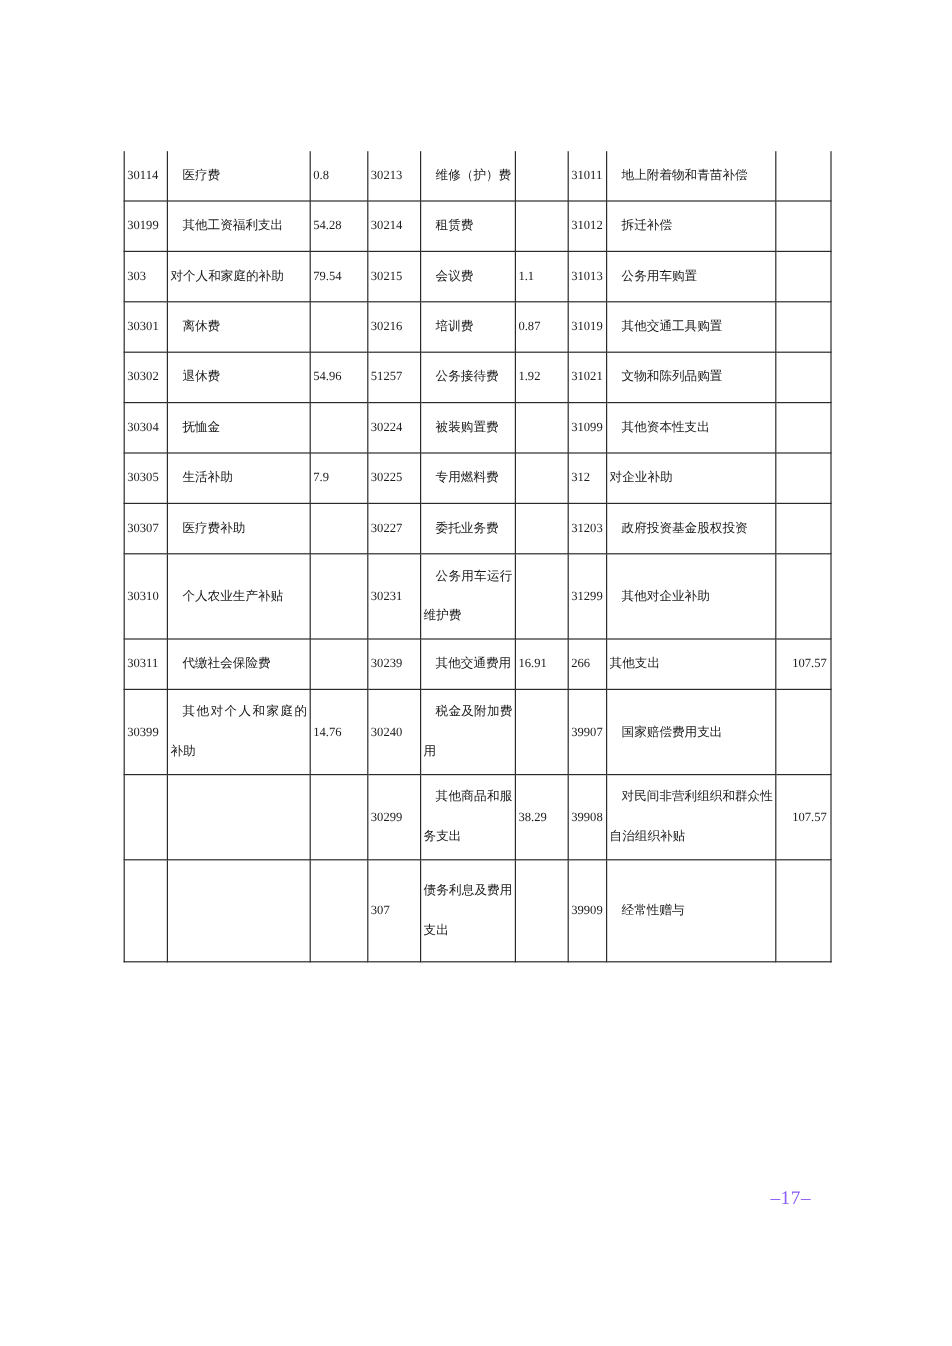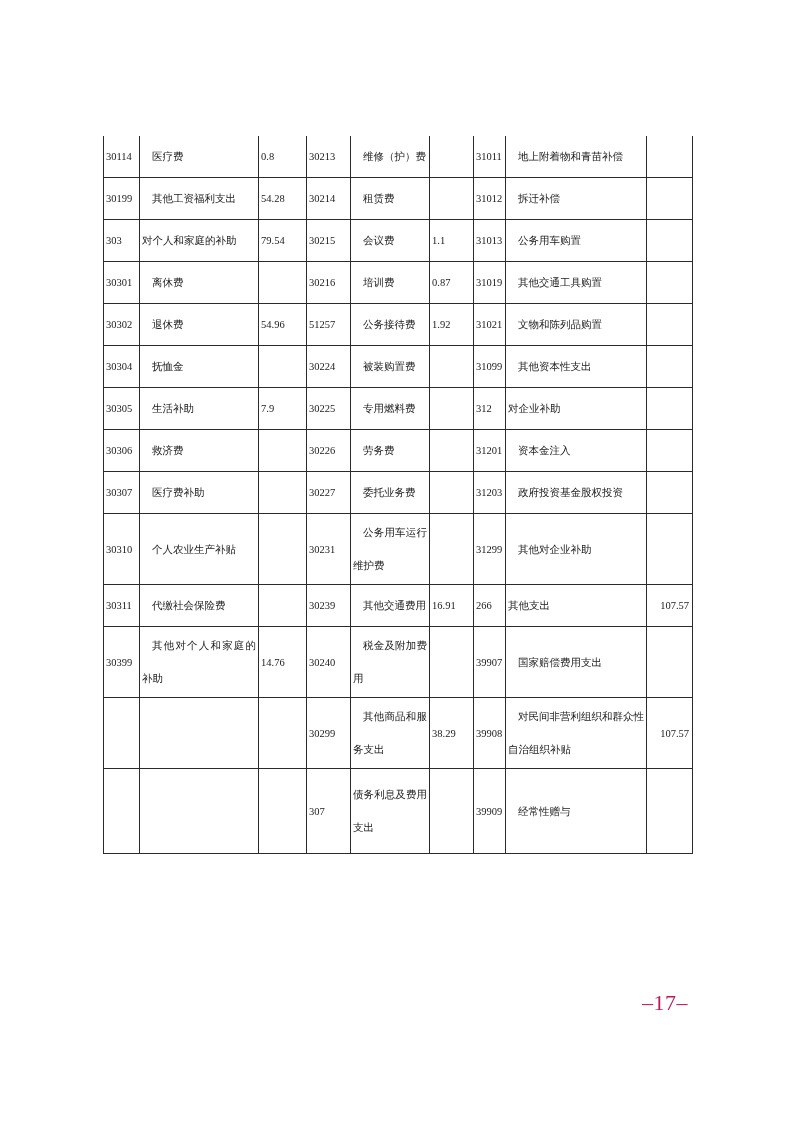--- a/index.html
+++ b/index.html
@@ -11,21 +11,21 @@
     width: 793px;
     height: 1122px;
     position: relative;
     font-family: "Liberation Serif", "DejaVu Serif", serif;
     color: #1a1a1a;
     overflow: hidden;
   }
   table.budget {
     position: absolute;
     left: 103px;
-    top: 136px;
+    top: 126px;
     width: 589px;
     border-collapse: collapse;
     table-layout: fixed;
   }
   table.budget td {
     border: 1px solid #2b2b2b;
     border-top-width: 1.5px;
     border-bottom-width: 1.5px;
     height: 37px;
     vertical-align: middle;
@@ -55,22 +55,22 @@
     white-space: nowrap;
   }
   td.value-cell.right {
     text-align: right;
     padding-right: 3px;
   }
   .page-number {
     position: absolute;
     left: 642px;
     top: 990px;
-    font-size: 22px;
-    color: #be185d;
+    font-size: 16px;
+    color: #8b5cf6;
     letter-spacing: 0.5px;
     font-family: "Liberation Serif", "DejaVu Serif", serif;
   }
 </style>
 </head>
 <body>
 
 <table class="budget">
   <colgroup>
     <col style="width:36px">
@@ -155,31 +155,20 @@
         <td class="name-cell">生活补助</td>
         <td class="value-cell">7.9</td>
         <td class="code-cell">30225</td>
         <td class="name-cell">专用燃料费</td>
         <td class="value-cell"></td>
         <td class="code-cell">312</td>
         <td class="name-cell parent">对企业补助</td>
         <td class="value-cell right"></td>
       </tr>
       <tr>
-        <td class="code-cell">30306</td>
-        <td class="name-cell">救济费</td>
-        <td class="value-cell"></td>
-        <td class="code-cell">30226</td>
-        <td class="name-cell">劳务费</td>
-        <td class="value-cell"></td>
-        <td class="code-cell">31201</td>
-        <td class="name-cell">资本金注入</td>
-        <td class="value-cell right"></td>
-      </tr>
-      <tr>
         <td class="code-cell">30307</td>
         <td class="name-cell">医疗费补助</td>
         <td class="value-cell"></td>
         <td class="code-cell">30227</td>
         <td class="name-cell">委托业务费</td>
         <td class="value-cell"></td>
         <td class="code-cell">31203</td>
         <td class="name-cell">政府投资基金股权投资</td>
         <td class="value-cell right"></td>
       </tr>

